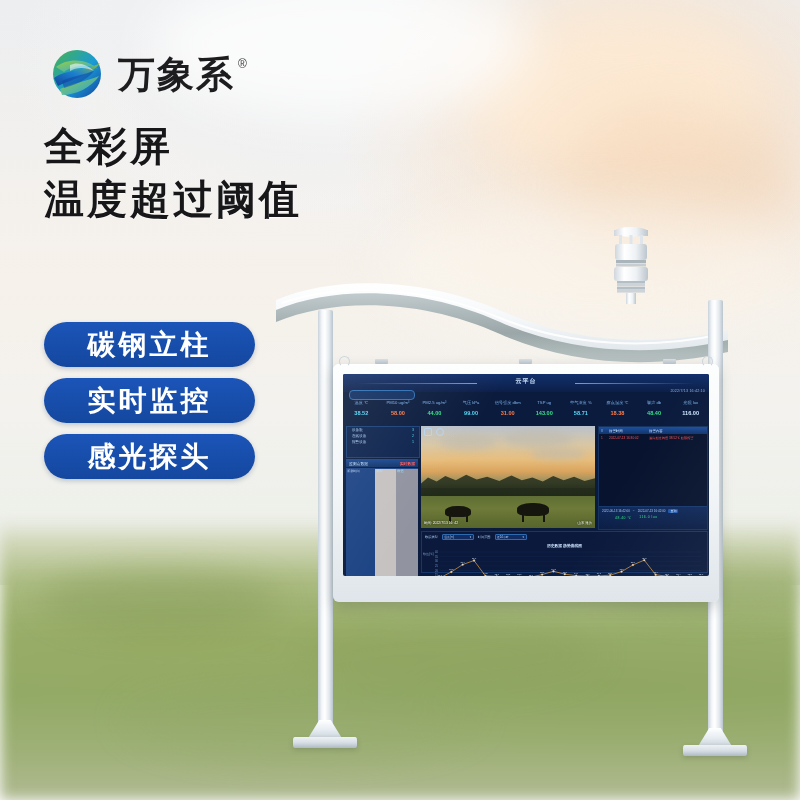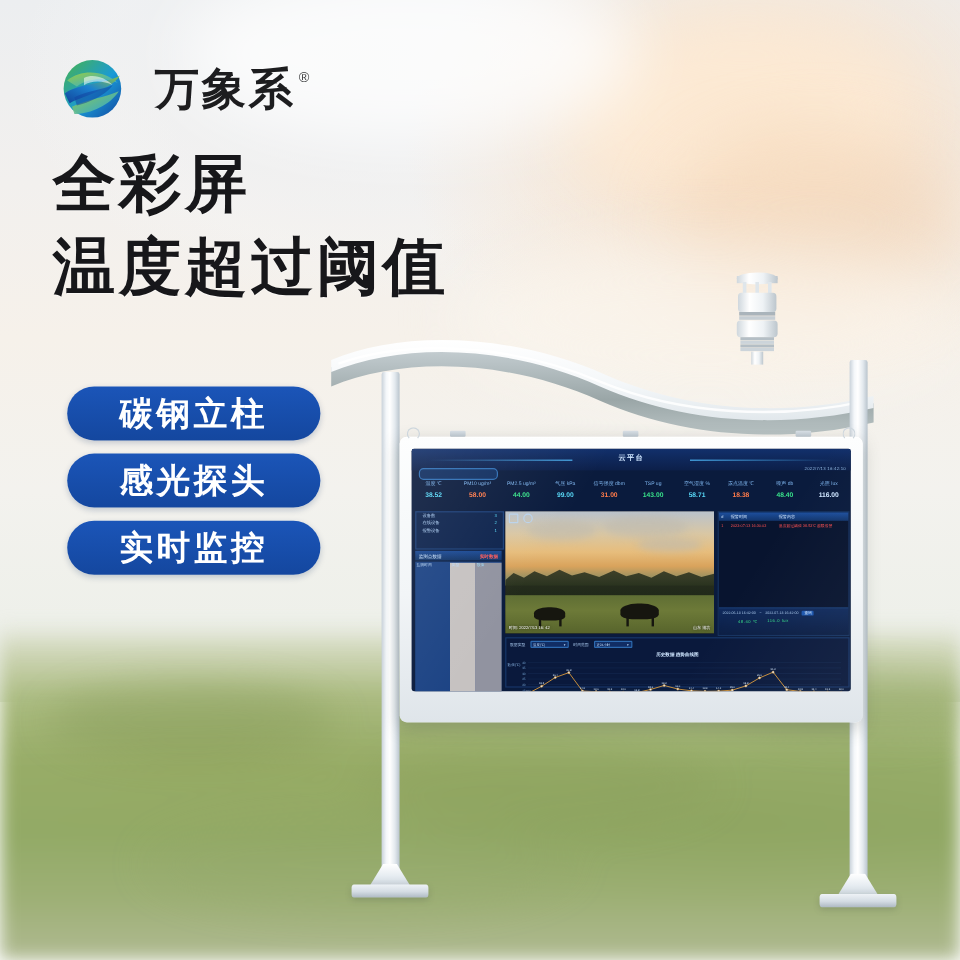--- a/index.html
+++ b/index.html
@@ -40,36 +40,36 @@
         rgba(158,176,118,1) 82%,
         rgba(176,186,146,1) 100%);
     filter:blur(7px);
   }
   .bg-grass-blobs{position:absolute;left:0;top:540px;width:800px;height:260px;filter:blur(16px);opacity:.55;}
   .gb{position:absolute;border-radius:50%;}
 
   
   .brand{position:absolute;left:48px;top:45px;display:flex;align-items:center;gap:12px;}
   .brand-logo{width:58px;height:58px;position:relative;}
-  .brand-name{position:relative;display:flex;align-items:flex-start;margin-left:11px;}
+  .brand-name{position:relative;display:flex;align-items:flex-start;}
   .brand-name-text{
     font-size:37px;font-weight:bold;color:#1d1d1f;letter-spacing:2px;
     font-family:"DejaVu Sans","Liberation Sans",sans-serif;
     line-height:1;
   }
   .brand-reg{font-size:12px;color:#3a3a3c;margin-left:3px;margin-top:1px;}
 
   .headline{position:absolute;left:44px;top:120px;}
   .headline-line{
-    font-size:52px;font-weight:bold;color:#17171a;letter-spacing:3px;line-height:1.32;
+    font-size:40px;font-weight:bold;color:#17171a;letter-spacing:3px;line-height:1.32;
     font-family:"DejaVu Sans","Liberation Sans",sans-serif;
     text-shadow:0 1px 0 rgba(255,255,255,.5);
   }
 
-  .badges{position:absolute;left:56px;top:322px;display:flex;flex-direction:column;gap:11px;}
+  .badges{position:absolute;left:44px;top:322px;display:flex;flex-direction:column;gap:11px;}
   .badge{
     width:211px;height:45px;border-radius:23px;
     background:linear-gradient(180deg,#1b55b8 0%,#14479f 100%);
     display:flex;align-items:center;justify-content:center;
     color:#fff;font-size:28px;font-weight:bold;letter-spacing:3px;
     font-family:"DejaVu Sans","Liberation Sans",sans-serif;
     box-shadow:0 2px 5px rgba(10,40,90,.22);
   }
 
   
@@ -299,22 +299,22 @@
     </div>
   </div>
 
   <div class="headline">
     <div class="headline-line">全彩屏</div>
     <div class="headline-line">温度超过阈值</div>
   </div>
 
   <div class="badges">
     <div class="badge">碳钢立柱</div>
+    <div class="badge">实时监控</div>
     <div class="badge">感光探头</div>
-    <div class="badge">实时监控</div>
   </div>
 
   <div class="structure">
 
     <div class="canopy">
       <svg width="460" height="110" viewBox="0 0 460 110">
         <defs>
           <linearGradient id="canTop" x1="0" y1="0" x2="0" y2="1">
             <stop offset="0%" stop-color="#ffffff"></stop>
               <stop offset="55%" stop-color="#f4f7f9"></stop>

